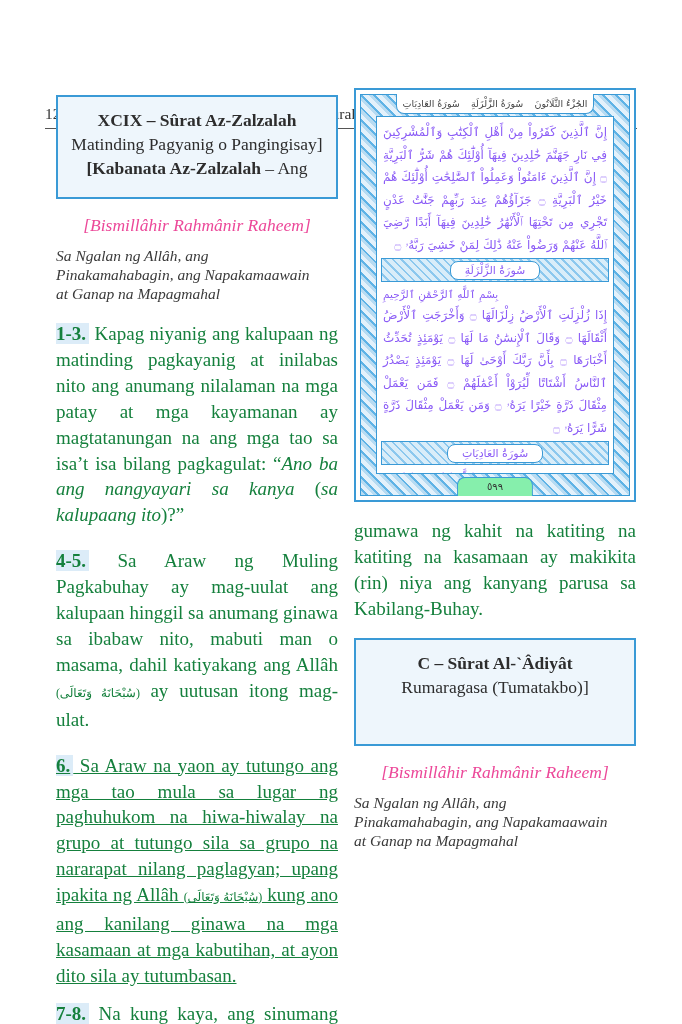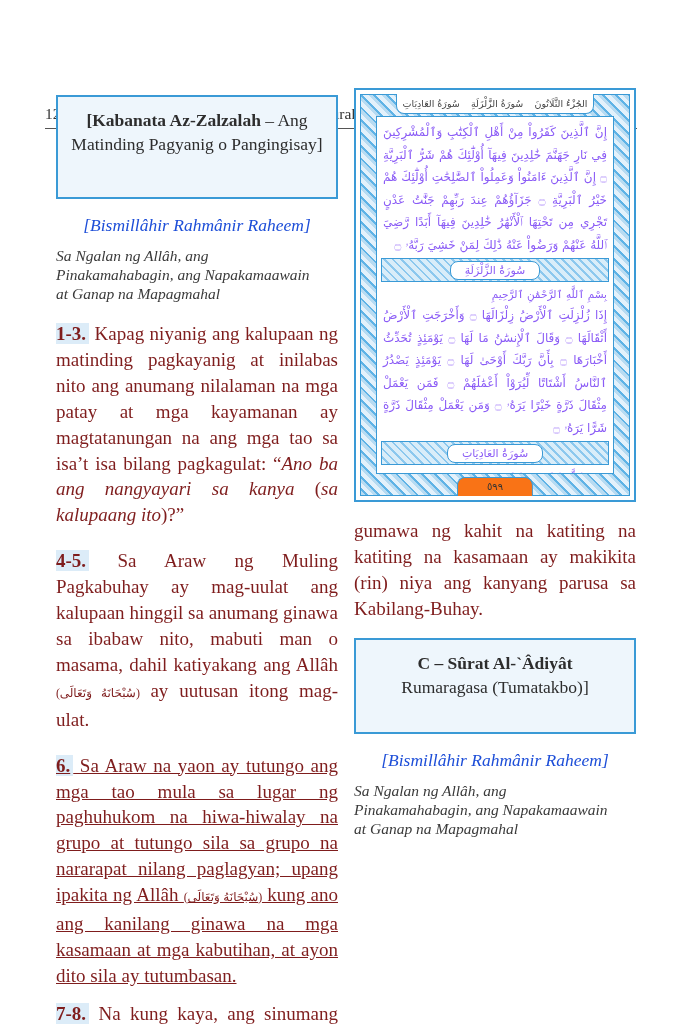--- a/index.html
+++ b/index.html
@@ -23,30 +23,30 @@
 
     .title-box {
       border: 2.5px solid #3a9ad6; background: #eef6fc;
       padding: 11px 6px 10px; text-align: center;
       font-family: "Liberation Serif", serif; font-size: 17.5px; line-height: 24px; color: #2d2d2d;
     }
     .title-box b { font-weight: bold; }
 
     .bismillah {
       text-align: center; font-style: italic; font-family: "Liberation Serif", serif;
-      font-size: 17.5px; color: #1d4ed8; margin-top: 16px;
+      font-size: 17.5px; color: #ec4899; margin-top: 16px;
     }
     .basmala-tr {
       text-align: left; font-style: italic; font-family: "Liberation Serif", serif;
       font-size: 15.5px; line-height: 19px; color: #3a3a3a; margin-top: 10px;
     }
 
     .verse {
       font-family: "Liberation Serif", serif; font-size: 19px; line-height: 25.9px;
-      text-align: justify; color: #7f1d1d; margin-top: 20px;
+      text-align: justify; color: #15803d; margin-top: 20px;
     }
     .vnum { font-weight: bold; background: #dcecf8; padding-right: 3px; }
     .honor { font-size: 12px; letter-spacing: -0.3px; }
     .it { font-style: italic; }
 
     
     .quran-frame {
       width: 282px; height: 414px;
       border: 2px solid #3a9ad6; background: #ffffff; position: relative;
       padding: 6px;
@@ -73,41 +73,42 @@
     }
     .sura-banner {
       height: 24px; margin: 2px -2px; border: 1.5px solid #3a9ad6;
       background: repeating-linear-gradient(45deg, #d9edf9 0 4px, #8cc8ee 4px 6px);
       text-align: center; position: relative;
     }
     .sura-banner span {
       display: inline-block; background: #ffffff; padding: 0 14px; margin-top: 2px;
       font-size: 11px; line-height: 17px; border: 1px solid #3a9ad6; border-radius: 8px;
     }
-    .q-bism { text-align: right; font-size: 10.5px; line-height: 20px; }
+    .q-bism { text-align: left; font-size: 10.5px; line-height: 20px; }
     .quran-pagenum {
       position: absolute; bottom: 4px; left: 50%; transform: translateX(-50%);
-      background: #f97316; border: 1px solid #3a9ad6; border-radius: 8px 8px 0 0; border-bottom: none;
+      background: #86efac; border: 1px solid #3a9ad6; border-radius: 8px 8px 0 0; border-bottom: none;
       padding: 0 29px; font-family: "DejaVu Sans", sans-serif; font-size: 10px; line-height: 18px; color: #333;
     }
   </style>
 </head>
 <body>
 
 <div class="running-head">
   <span class="rh-page">1242</span>
   <span class="rh-s1">Sûrah 99.  Az-Zalzalah</span>
   <span class="rh-s2">Sûrah 100.  Al-`Âdiyât</span>
   <span class="rh-juz">Juz` (Bahagi) 30</span>
 </div>
 
 <div class="col col-left">
   <div class="title-box" style="height:104px;">
+    <div><b>XCIX – Sûrat Az-Zalzalah</b></div>
+    <div>Matinding Pagyanig o Pangingisay]</div>
     <div><b>[Kabanata Az-Zalzalah</b><span> – Ang</span></div>
-    <div>Matinding Pagyanig o Pangingisay]</div>
   </div>
 
   <div class="bismillah">[Bismillâhir Rahmânir Raheem]</div>
   <div class="basmala-tr">
     <div>Sa Ngalan ng Allâh, ang</div>
     <div>Pinakamahabagin, ang Napakamaawain</div>
     <div>at Ganap na Mapagmahal</div>
   </div>
 
   <p class="verse" style="margin-top:18px;">
@@ -142,21 +143,21 @@
       <div>إِذَا زُلْزِلَتِ ٱلْأَرْضُ زِلْزَالَهَا ۝ وَأَخْرَجَتِ ٱلْأَرْضُ أَثْقَالَهَا ۝ وَقَالَ ٱلْإِنسَٰنُ مَا لَهَا ۝ يَوْمَئِذٍ تُحَدِّثُ أَخْبَارَهَا ۝ بِأَنَّ رَبَّكَ أَوْحَىٰ لَهَا ۝ يَوْمَئِذٍ يَصْدُرُ ٱلنَّاسُ أَشْتَاتًا لِّيُرَوْاْ أَعْمَٰلَهُمْ ۝ فَمَن يَعْمَلْ مِثْقَالَ ذَرَّةٍ خَيْرًا يَرَهُۥ ۝ وَمَن يَعْمَلْ مِثْقَالَ ذَرَّةٍ شَرًّا يَرَهُۥ ۝</div>
       <div class="sura-banner"><span>سُورَةُ العَادِيَاتِ</span></div>
       <div class="q-bism">بِسْمِ ٱللَّهِ ٱلرَّحْمَٰنِ ٱلرَّحِيمِ</div>
 
     </div>
     <div class="quran-pagenum">٥٩٩</div>
   </div>
 
   <p class="verse" style="margin-top:16px;">gumawa ng kahit na katiting na katiting na kasamaan ay makikita (rin) niya ang kanyang parusa sa Kabilang-Buhay.</p>
 
-  <div class="title-box" style="margin-top:16px; height:96px;">
+  <div class="title-box" style="margin-top:16px; height:108px;">
     <div><b>C – Sûrat Al-`Âdiyât</b></div>
     <div>Rumaragasa (Tumatakbo)]</div>
   </div>
 
   <div class="bismillah">[Bismillâhir Rahmânir Raheem]</div>
   <div class="basmala-tr">
     <div>Sa Ngalan ng Allâh, ang</div>
     <div>Pinakamahabagin, ang Napakamaawain</div>
     <div>at Ganap na Mapagmahal</div>
   </div>

